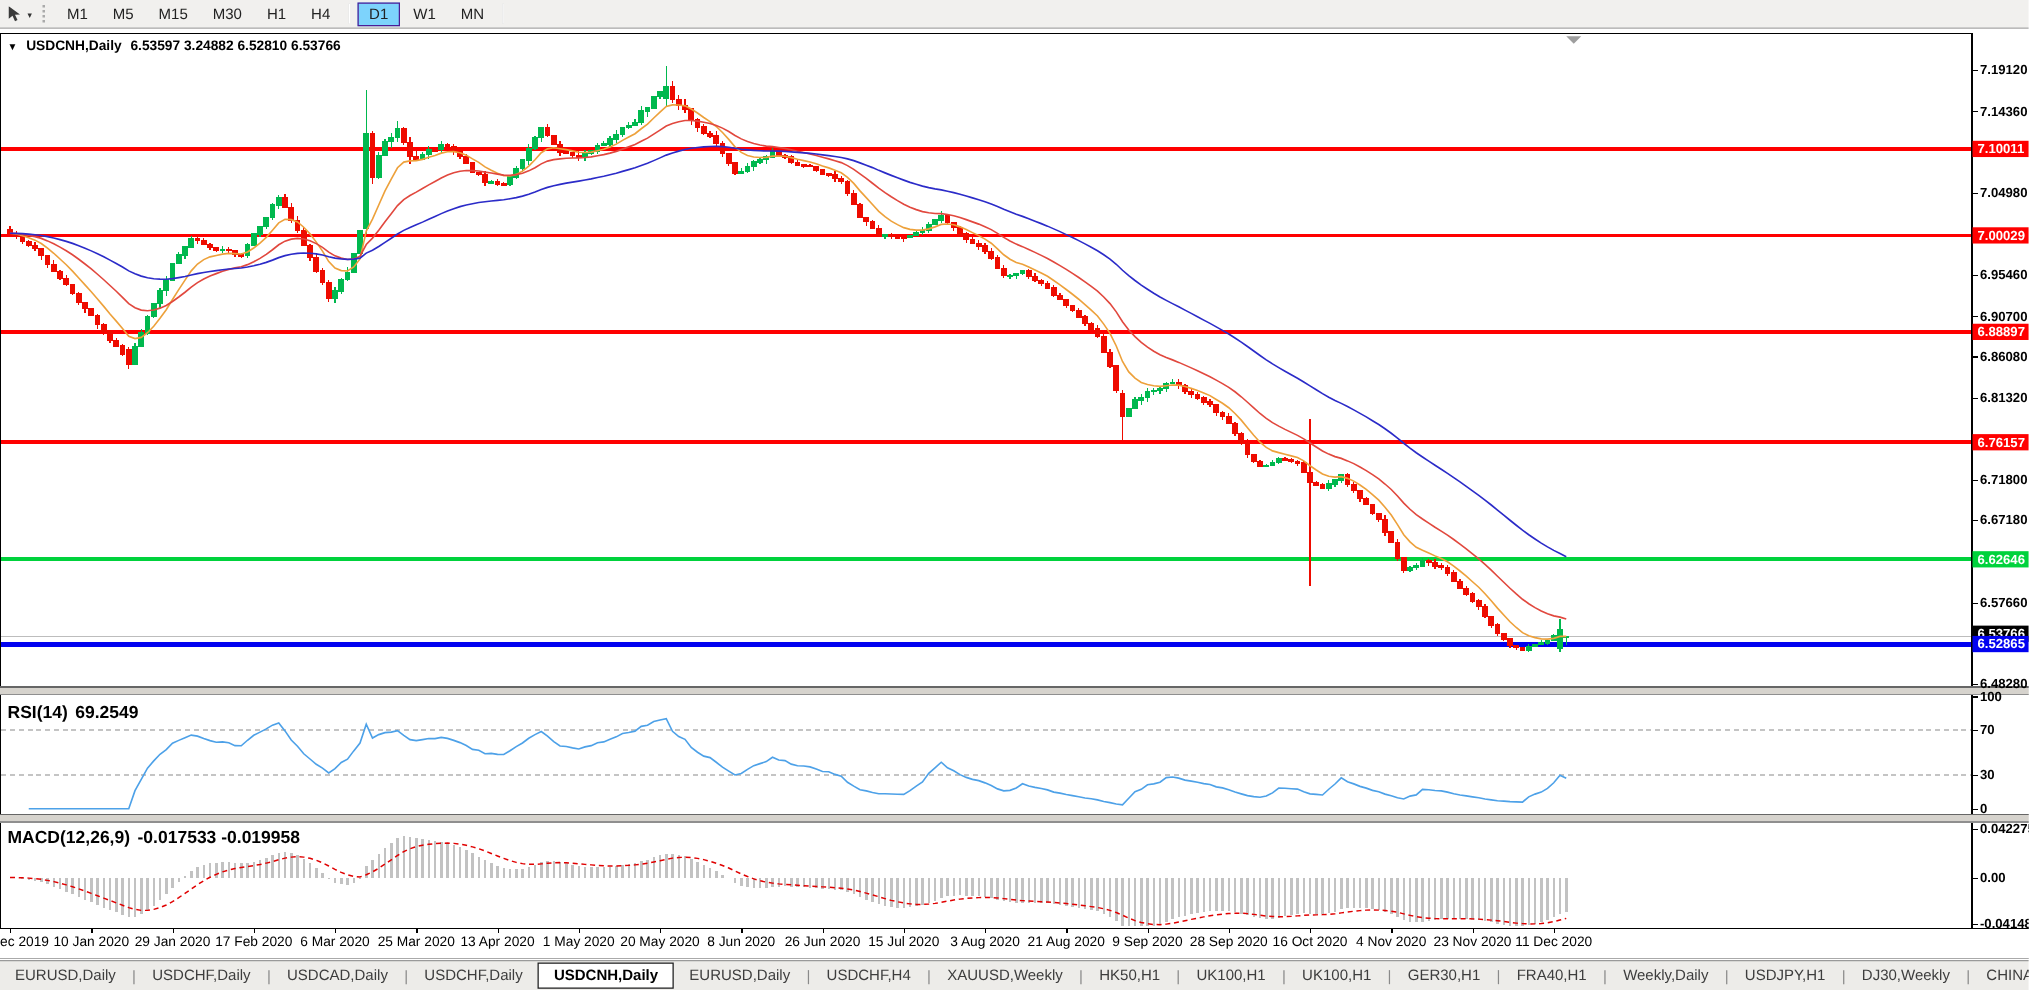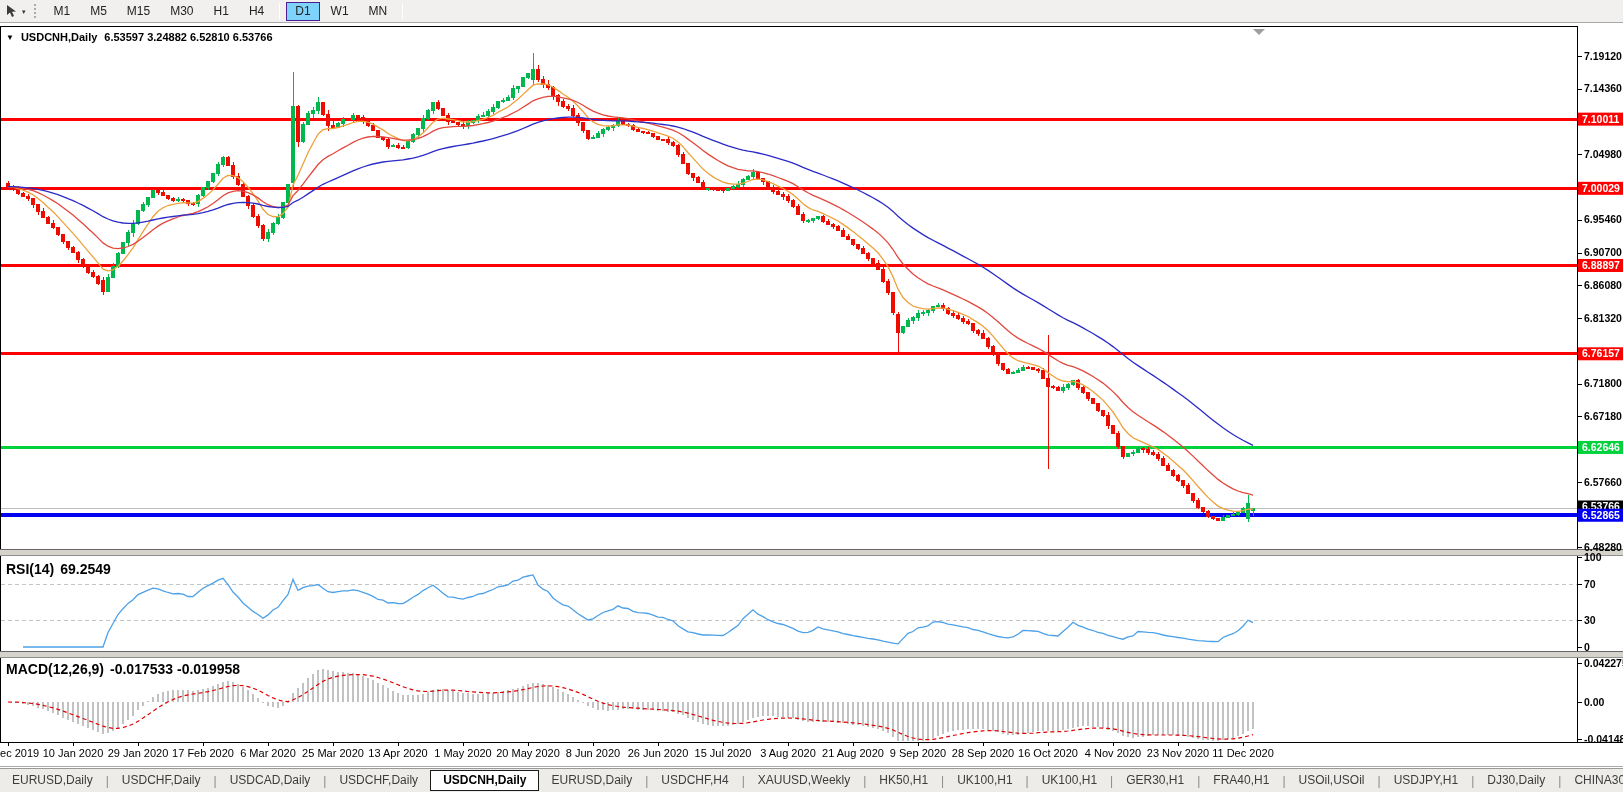--- a/index.html
+++ b/index.html
@@ -998,22 +998,22 @@
       <span class="tab">HK50,H1</span>
       <span class="tabsep">|</span>
       <span class="tab">UK100,H1</span>
       <span class="tabsep">|</span>
       <span class="tab">UK100,H1</span>
       <span class="tabsep">|</span>
       <span class="tab">GER30,H1</span>
       <span class="tabsep">|</span>
       <span class="tab">FRA40,H1</span>
       <span class="tabsep">|</span>
-      <span class="tab">USOil,USOil</span>
+      <span class="tab">Weekly,Daily</span>
       <span class="tabsep">|</span>
       <span class="tab">USDJPY,H1</span>
       <span class="tabsep">|</span>
-      <span class="tab">DJ30,Daily</span>
+      <span class="tab">DJ30,Weekly</span>
       <span class="tabsep">|</span>
       <span class="tab">CHINA300,H1</span>
     </div>
 
 </div>
 
 </body></html>

